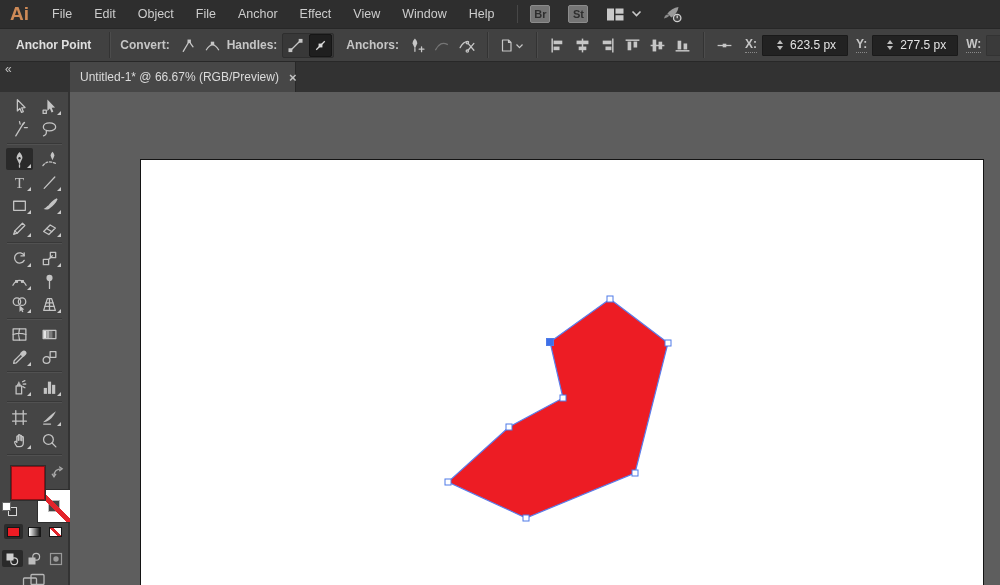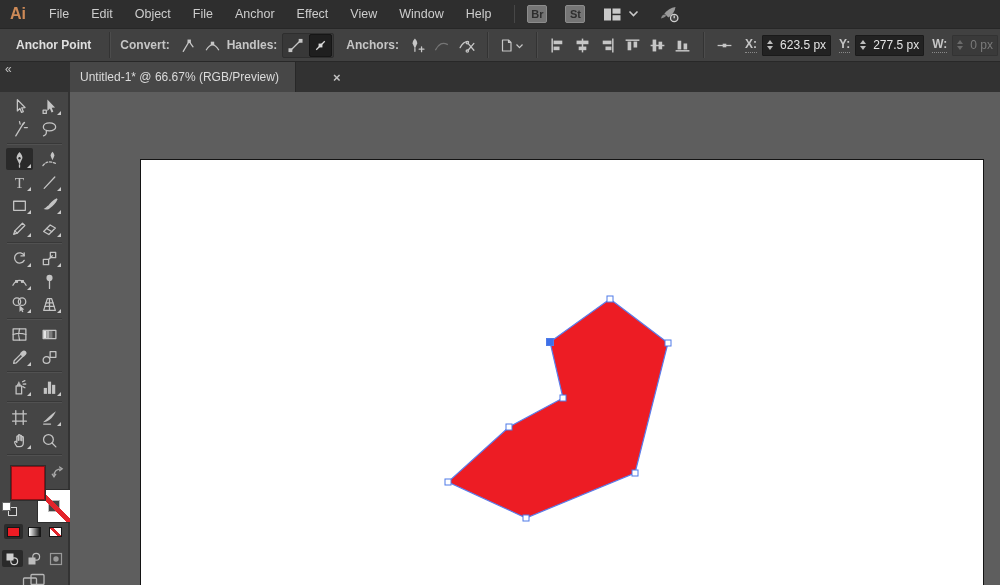--- a/index.html
+++ b/index.html
@@ -2,52 +2,52 @@
 <html><head>
 <meta charset="utf-8">
 <style>
   * { box-sizing: border-box; margin: 0; padding: 0; }
   html,body { width:1000px; height:585px; overflow:hidden; }
   body { font-family:"Liberation Sans", sans-serif; background:#2E2E2E; -webkit-user-select:none; user-select:none; }
   .app { position:relative; width:1000px; height:585px; }
 
   
   .menu-bar { height:28px; background:#2E2E2E; display:flex; align-items:center; color:#CDCDCD; font-size:12.5px; }
-  .ai-logo { color:#CE8A57; font-weight:bold; font-size:16px; margin:0 12px 0 10px; letter-spacing:0; }
+  .ai-logo { color:#CE8A57; font-weight:bold; font-size:19px; margin:0 12px 0 10px; letter-spacing:0; }
   .menu-items { display:flex; height:100%; align-items:center; }
   .menu-item { padding:11px 11px; line-height:28px; cursor:default; }
   .mb-divider { width:1px; height:18px; background:#474747; margin:0 12px; }
   .mb-sq-btn { width:20px; height:18px; background:#757575; border:1px solid #8C8C8C; border-radius:2px; color:#2E2E2E; font-size:11px; font-weight:bold; display:grid; place-items:center; margin-right:18px; }
   .mb-icon { display:grid; place-items:center; margin-right:6px; }
 
   
   .control-bar { height:34px; background:#414141; border-top:1px solid #272727; border-bottom:1px solid #282828; display:flex; align-items:center; font-size:12px; color:#C6C6C6; padding:0 4px 0 2px; }
   .grip-v { width:5px; height:22px; margin-right:6px; background-image:radial-gradient(circle, #6E6E6E 1px, transparent 1.2px); background-size:4px 4px; background-position:1px 1px; }
   .cb-title { font-weight:bold; color:#E0E0E0; margin:0 10px 0 8px; white-space:nowrap; }
   .cb-sep { width:1px; height:26px; background:#333333; box-shadow:1px 0 0 #4C4C4C; margin:0 8px; flex:none; }
   .cb-label { font-weight:bold; margin:0 5px 0 2px; white-space:nowrap; }
   .icon-btn { width:23px; height:23px; display:grid; place-items:center; border-radius:2px; margin:0 1px; flex:none; }
   .icon-btn.pressed { background:#1F1F1F; border:1px solid #161616; }
   .btn-well { display:flex; background:#383838; border:1px solid #2E2E2E; border-radius:2px; margin-right:4px; }
   .field-label { font-weight:bold; border-bottom:1px dotted #8A8A8A; padding-bottom:1px; margin:0 5px 0 8px; white-space:nowrap; }
-  .num-field { display:flex; align-items:center; background:#222222; border:1px solid #1A1A1A; height:21px; width:86px; border-radius:1px; padding:0 4px; }
+  .num-field { display:flex; align-items:center; background:#222222; border:1px solid #1A1A1A; height:21px; width:86px; border-radius:1px; padding:0 14px; }
   .stepper { display:flex; flex-direction:column; gap:2px; margin-right:7px; }
   .stepper i { display:block; width:0; height:0; border:3.5px solid transparent; }
   .stepper .up { border-bottom:4.5px solid #BDBDBD; border-top:none; }
   .stepper .dn { border-top:4.5px solid #BDBDBD; border-bottom:none; }
   .num-value { color:#E3E3E3; font-size:12px; white-space:nowrap; }
   .num-field.disabled { background:#3A3A3A; border-color:#333; }
   .num-field.disabled .num-value { color:#7A7A7A; }
   .num-field.disabled .up { border-bottom-color:#6A6A6A; } .num-field.disabled .dn { border-top-color:#6A6A6A; }
 
   
   .tab-bar { position:relative; height:30px; background:#323232; }
   .collapse-btn { position:absolute; left:5px; top:0px; font-size:12px; color:#C2C2C2; letter-spacing:-1px; }
   .dock-grip { position:absolute; left:73px; top:16px; width:32px; height:5px; background-image:radial-gradient(circle,#5E5E5E 1px, transparent 1.2px); background-size:4px 4px; }
-  .doc-tab { position:absolute; left:70px; top:0; bottom:0; width:226px; background:#474747; display:flex; align-items:center; padding:0 10px; font-size:12px; color:#DBDBDB; border-right:1px solid #282828;gap:44px; }
+  .doc-tab { position:absolute; left:70px; top:0; bottom:0; width:226px; background:#474747; display:flex; align-items:center; padding:0 10px; font-size:12px; color:#DBDBDB; border-right:1px solid #282828; }
   .tab-title { white-space:nowrap; }
   .tab-close { margin-left:10px; color:#C2C2C2; font-size:13px; font-weight:bold; line-height:1; }
 
   
   .main { display:flex; height:493px; }
 
   
   .toolbar { width:70px; background:#454545; border-right:2px solid #333; display:flex; flex-direction:column; align-items:center; padding-top:3px; flex:none; }
   .tools-grid { display:grid; grid-template-columns:27px 27px; column-gap:3px; row-gap:1px; }
   .tool { width:27px; height:22px; display:grid; place-items:center; position:relative; border-radius:2px; }

